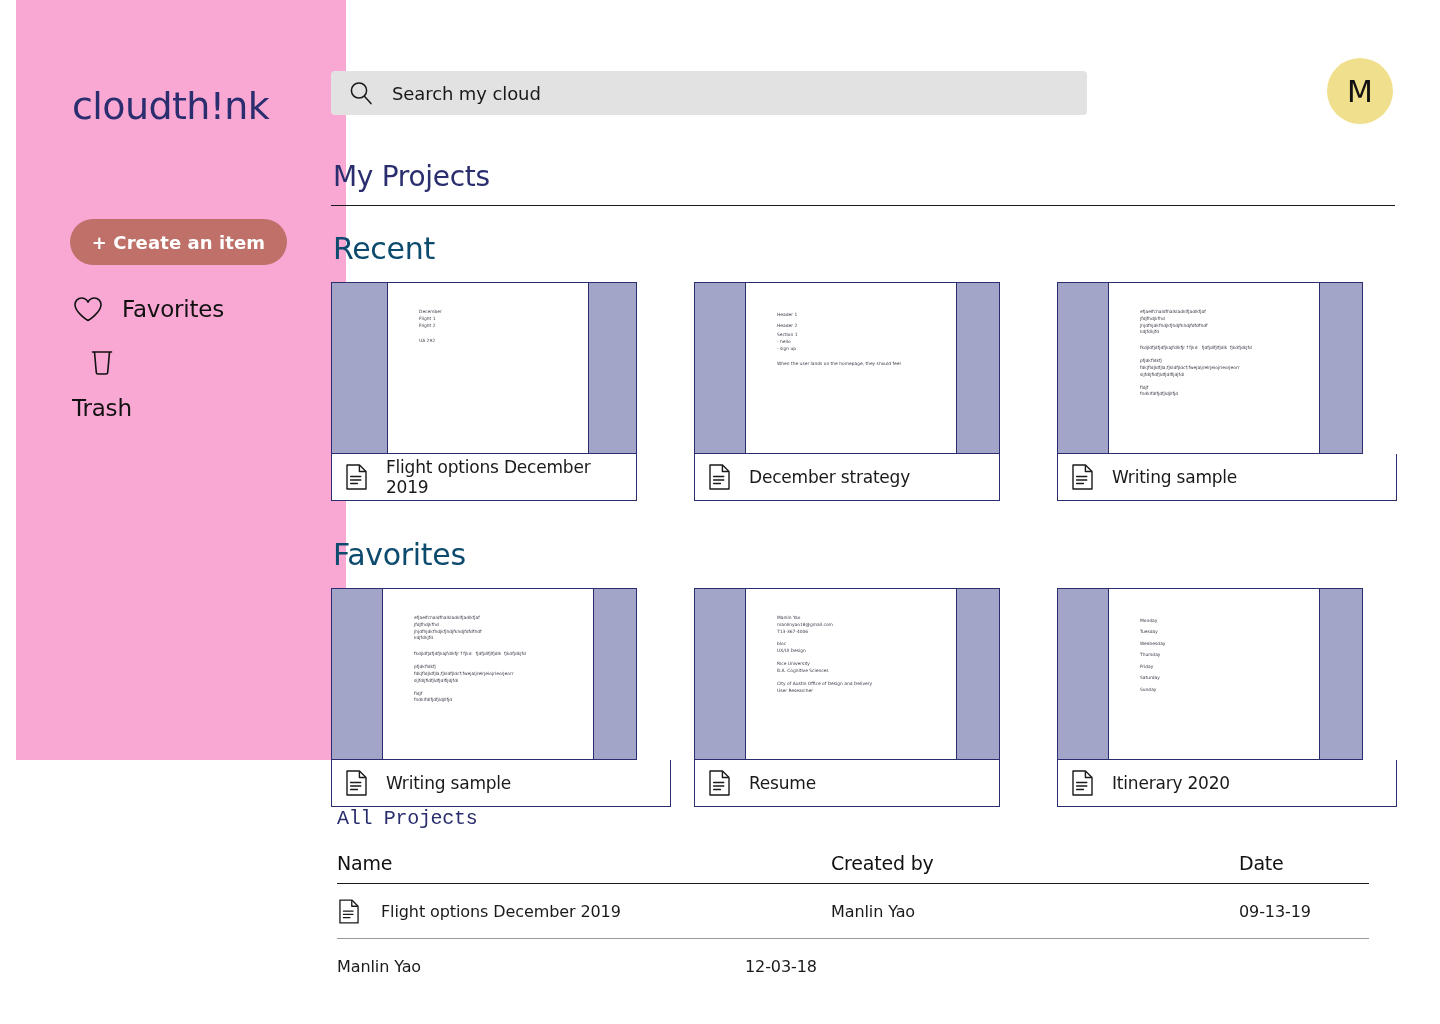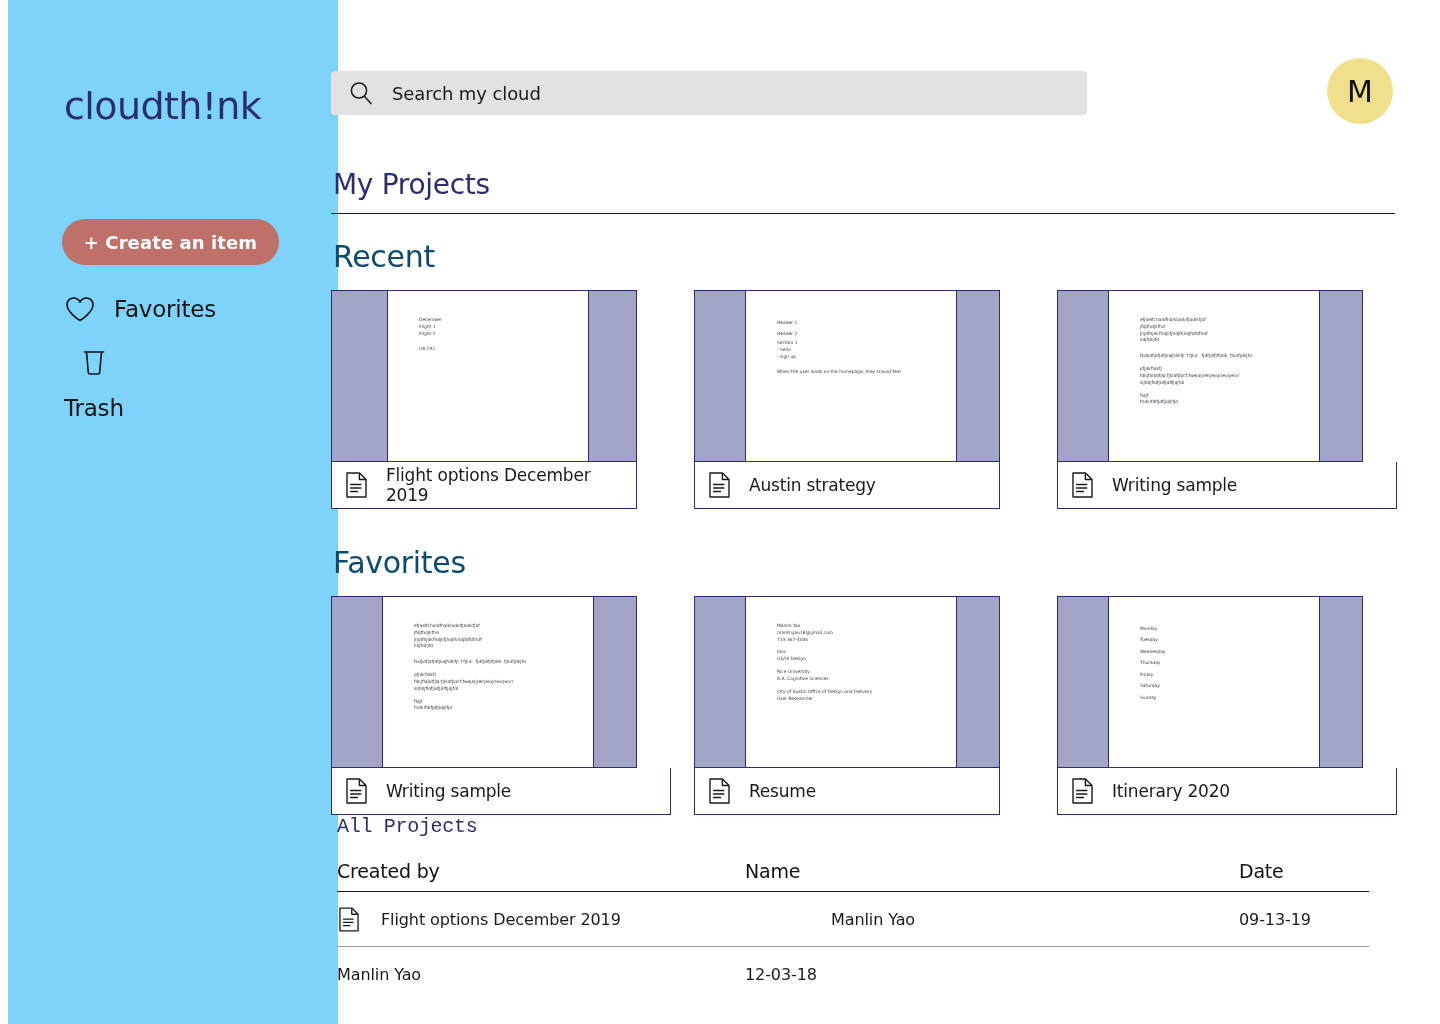--- a/index.html
+++ b/index.html
@@ -15,24 +15,24 @@
   .app {
     position: relative;
     width: 1440px;
     height: 1024px;
     background: #ffffff;
   }
 
   
   .sidebar {
     position: absolute;
-    left: 8px; top: 0;
+    left: 16px; top: 0;
     width: 330px;
-    height: 1024px;
-    background: #7dd3fc;
+    height: 760px;
+    background: #f9a8d4;
   }
 
   .logo {
     position: absolute;
     left: 56px;
     top: 84px;
     font-size: 38px;
     font-weight: 400;
     letter-spacing: -0.6px;
     color: #2b2e6e;
@@ -142,21 +142,20 @@
     width: 1070px;
   }
 
   .page-title {
     font-size: 28px;
     color: #2b2e6e;
     font-family: "DejaVu Sans", sans-serif;
     font-weight: 400;
     letter-spacing: -0.3px;
     padding-left: 2px;
-    margin-top: 8px;
   }
   .title-rule {
     margin-top: 12px;
     width: 1064px;
     height: 1px;
     background: #1a1a1a;
   }
 
   .section-title {
     font-size: 30px;
@@ -367,21 +366,21 @@
           </div>
         </div>
         <div class="card-label">
           <span class="row-icon">
             <svg width="21" height="26" viewBox="0 0 21 26" fill="none">
               <path d="M1 1H13.5L20 7.4V25H1V1Z" stroke="#1a1a1a" stroke-width="1.4" stroke-linejoin="round"></path>
               <path d="M13.4 1.2V7.5H19.8" stroke="#1a1a1a" stroke-width="1.4" stroke-linejoin="round"></path>
               <path d="M4.6 12.5H14.8M4.6 16H14.8M4.6 19.5H11.5" stroke="#1a1a1a" stroke-width="1.3" stroke-linecap="round"></path>
             </svg>
           </span>
-          <span class="card-label-text">Austin strategy</span>
+          <span class="card-label-text">December strategy</span>
         </div>
       </div>
 
       <div class="card">
         <div class="card-thumb">
           <div class="thumb-page wide">
             <div class="thumb-text">efjaelfchaldfhalkladklfjadlkfjaf
 jfdjfhdjkfhd
 jhjdfhjdkfhdjkfjhdjfkhdjfdfdfhdf
 kdjfdkjfd</div>
@@ -487,22 +486,22 @@
           <span class="card-label-text">Itinerary 2020</span>
         </div>
       </div>
 
     </div>
 
     <div class="all-projects-title">All Projects</div>
 
     <div class="table">
       <div class="table-head">
+        <div class="th col-name">Name</div>
         <div class="th col-author">Created by</div>
-        <div class="th col-name">Name</div>
         <div class="th col-date">Date</div>
       </div>
 
       <div class="table-row">
         <div class="row-name">
           <span class="row-icon">
             <svg width="20" height="25" viewBox="0 0 21 26" fill="none">
               <path d="M1 1H13.5L20 7.4V25H1V1Z" stroke="#1a1a1a" stroke-width="1.4" stroke-linejoin="round"></path>
               <path d="M13.4 1.2V7.5H19.8" stroke="#1a1a1a" stroke-width="1.4" stroke-linejoin="round"></path>
               <path d="M4.6 12.5H14.8M4.6 16H14.8M4.6 19.5H11.5" stroke="#1a1a1a" stroke-width="1.3" stroke-linecap="round"></path>

